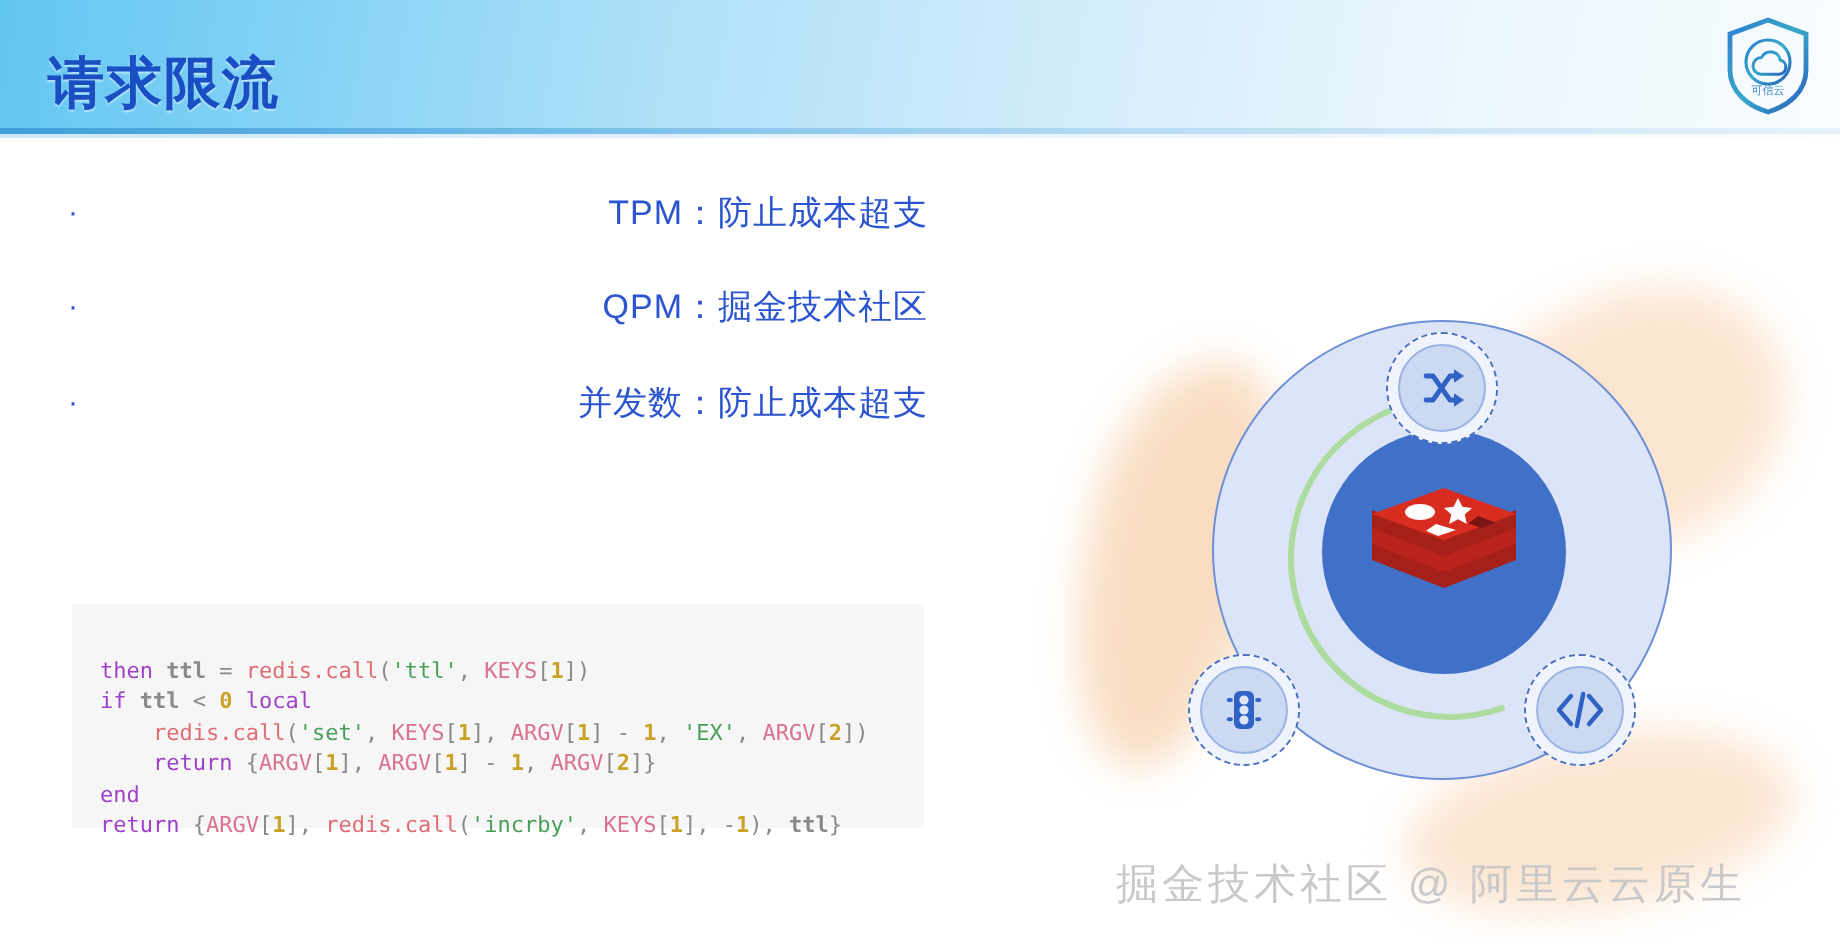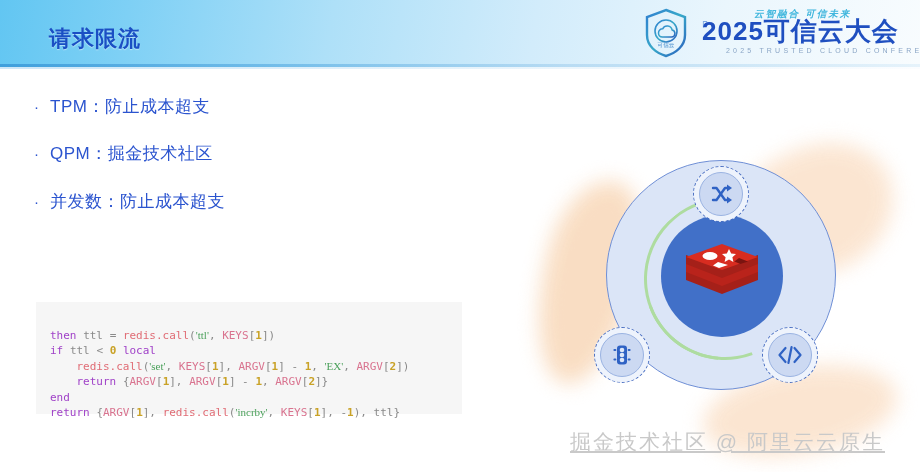--- a/index.html
+++ b/index.html
@@ -19,24 +19,23 @@
   .header-rule{
     position:absolute;left:0;top:64px;width:920px;height:3px;
     background:linear-gradient(100deg,#3f9fdc 0%,#73bde9 30%,#b9dcf3 62%,#e6f3fb 100%);
   }
   .header-rule2{
     position:absolute;left:0;top:67px;width:920px;height:2px;
     background:linear-gradient(100deg,#cfe7f7 0%,#e6f3fb 50%,#fbfdff 100%);
   }
   .slide-title{
     position:absolute;left:24px;top:28px;
-    font-size:22px;font-weight:bold;color:#1a4fc4;
+    font-size:28px;font-weight:bold;color:#1a4fc4;
     letter-spacing:1px;line-height:1;
     text-shadow:0 1px 1px rgba(255,255,255,.5);
-    margin-left:25px;
   }
 
   
   .logo{
     position:absolute;right:14px;top:6px;height:54px;
     display:flex;align-items:center;gap:8px;
   }
   .logo-shield{width:44px;height:50px;flex:0 0 auto;}
   .logo-text{position:relative;height:52px;width:210px;}
   .logo-tagline{
@@ -66,40 +65,40 @@
   .bullet{
     display:flex;align-items:flex-start;
     margin-bottom:26px;
     font-size:17px;color:#2b54cf;line-height:1.25;
     letter-spacing:.5px;
   }
   .bullet-dot{
     flex:0 0 auto;width:16px;
     color:#2b54cf;font-size:15px;line-height:1.4;
   }
-  .bullet-text{flex:1 1 auto;}
+  .bullet-text{flex:1 1 auto;text-align:right;}
 
   
   .code-panel{
     position:absolute;left:36px;top:302px;width:426px;height:112px;
     background:#f6f6f6;
     padding:10px 0 0 14px;
     box-sizing:border-box;
   }
   .code{
     font-family:"DejaVu Sans Mono","Liberation Mono",monospace;
     font-size:11px;line-height:15.5px;
     white-space:pre;color:#8a8a8a;
   }
   .k{color:#a042c8;}          
   .fn{color:#e06c75;}         
-  .str{color:#4aa05a;font-family:Liberation Serif, serif;}        
+  .str{color:#4aa05a;}        
   .var{color:#d9738f;}        
   .num{color:#c9a227;font-weight:bold;} 
-  .op{color:#8a8a8a;}
+  .op{color:#8a8a8a;font-weight:bold;}
   .pl{color:#8a8a8a;}
 
   
   .illus{position:absolute;left:532px;top:140px;width:376px;height:300px;}
   .blob{position:absolute;border-radius:50%;filter:blur(10px);}
   .blob-left{
     left:10px;top:38px;width:92px;height:208px;
     background:#f9dcc0;border-radius:55% 45% 48% 52%/40% 42% 58% 60%;
     transform:rotate(14deg);opacity:.95;
   }
@@ -156,24 +155,23 @@
     background:#ccd9f2;border:1.2px solid #9ab3e2;
     display:flex;align-items:center;justify-content:center;
     box-sizing:border-box;
   }
   .badge-top{left:161px;top:26px;}
   .badge-left{left:62px;top:187px;}
   .badge-right{left:230px;top:187px;}
 
   
   .watermark{
-    position:absolute;left:570px;top:428px;
+    position:absolute;left:558px;top:428px;
     font-size:21px;color:#c9c9c9;letter-spacing:2px;
     white-space:nowrap;
-    text-decoration:underline;
   }
 </style>
 </head>
 <body>
 
 <div class="slide">
 
   <div class="header"></div>
   <div class="header-rule"></div>
   <div class="header-rule2"></div>
@@ -189,26 +187,20 @@
           <stop offset="50%" stop-color="#38a9c9"></stop>
           <stop offset="100%" stop-color="#2a5fbe"></stop>
         </linearGradient>
       </defs>
       <path d="M22 2 L41 9 L41 27 C41 38 32 45 22 48 C12 45 3 38 3 27 L3 9 Z" fill="none" stroke="url(#shg)" stroke-width="2.4"></path>
       <circle cx="22" cy="23" r="11" fill="none" stroke="url(#shg)" stroke-width="1.6"></circle>
       <path d="M14.5 25 a4.2 4.2 0 0 1 4.2-4.2 a5 5 0 0 1 9.4 1.2 a3.6 3.6 0 0 1 -0.6 7.1 h-9.1 a4.2 4.2 0 0 1 -3.9 -4.1 z" fill="none" stroke="url(#shg)" stroke-width="1.5"></path>
       <text x="22" y="39" text-anchor="middle" font-size="5.6" fill="#3a84c9" font-family="'Liberation Sans',sans-serif">可信云</text>
     </svg>
 
-    <div class="logo-text">
-      <div class="logo-tagline">云智融合 可信未来</div>
-      <div class="logo-quote">「</div>
-      <div class="logo-main">2025可信云大会</div>
-      <div class="logo-sub">2025 TRUSTED CLOUD CONFERENCE</div>
-    </div>
   </div>
 
   <div class="bullets">
     <div class="bullet">
       <span class="bullet-dot">·</span>
       <span class="bullet-text">TPM：防止成本超支</span>
     </div>
     <div class="bullet">
       <span class="bullet-dot">·</span>
       <span class="bullet-text">QPM：掘金技术社区</span>

